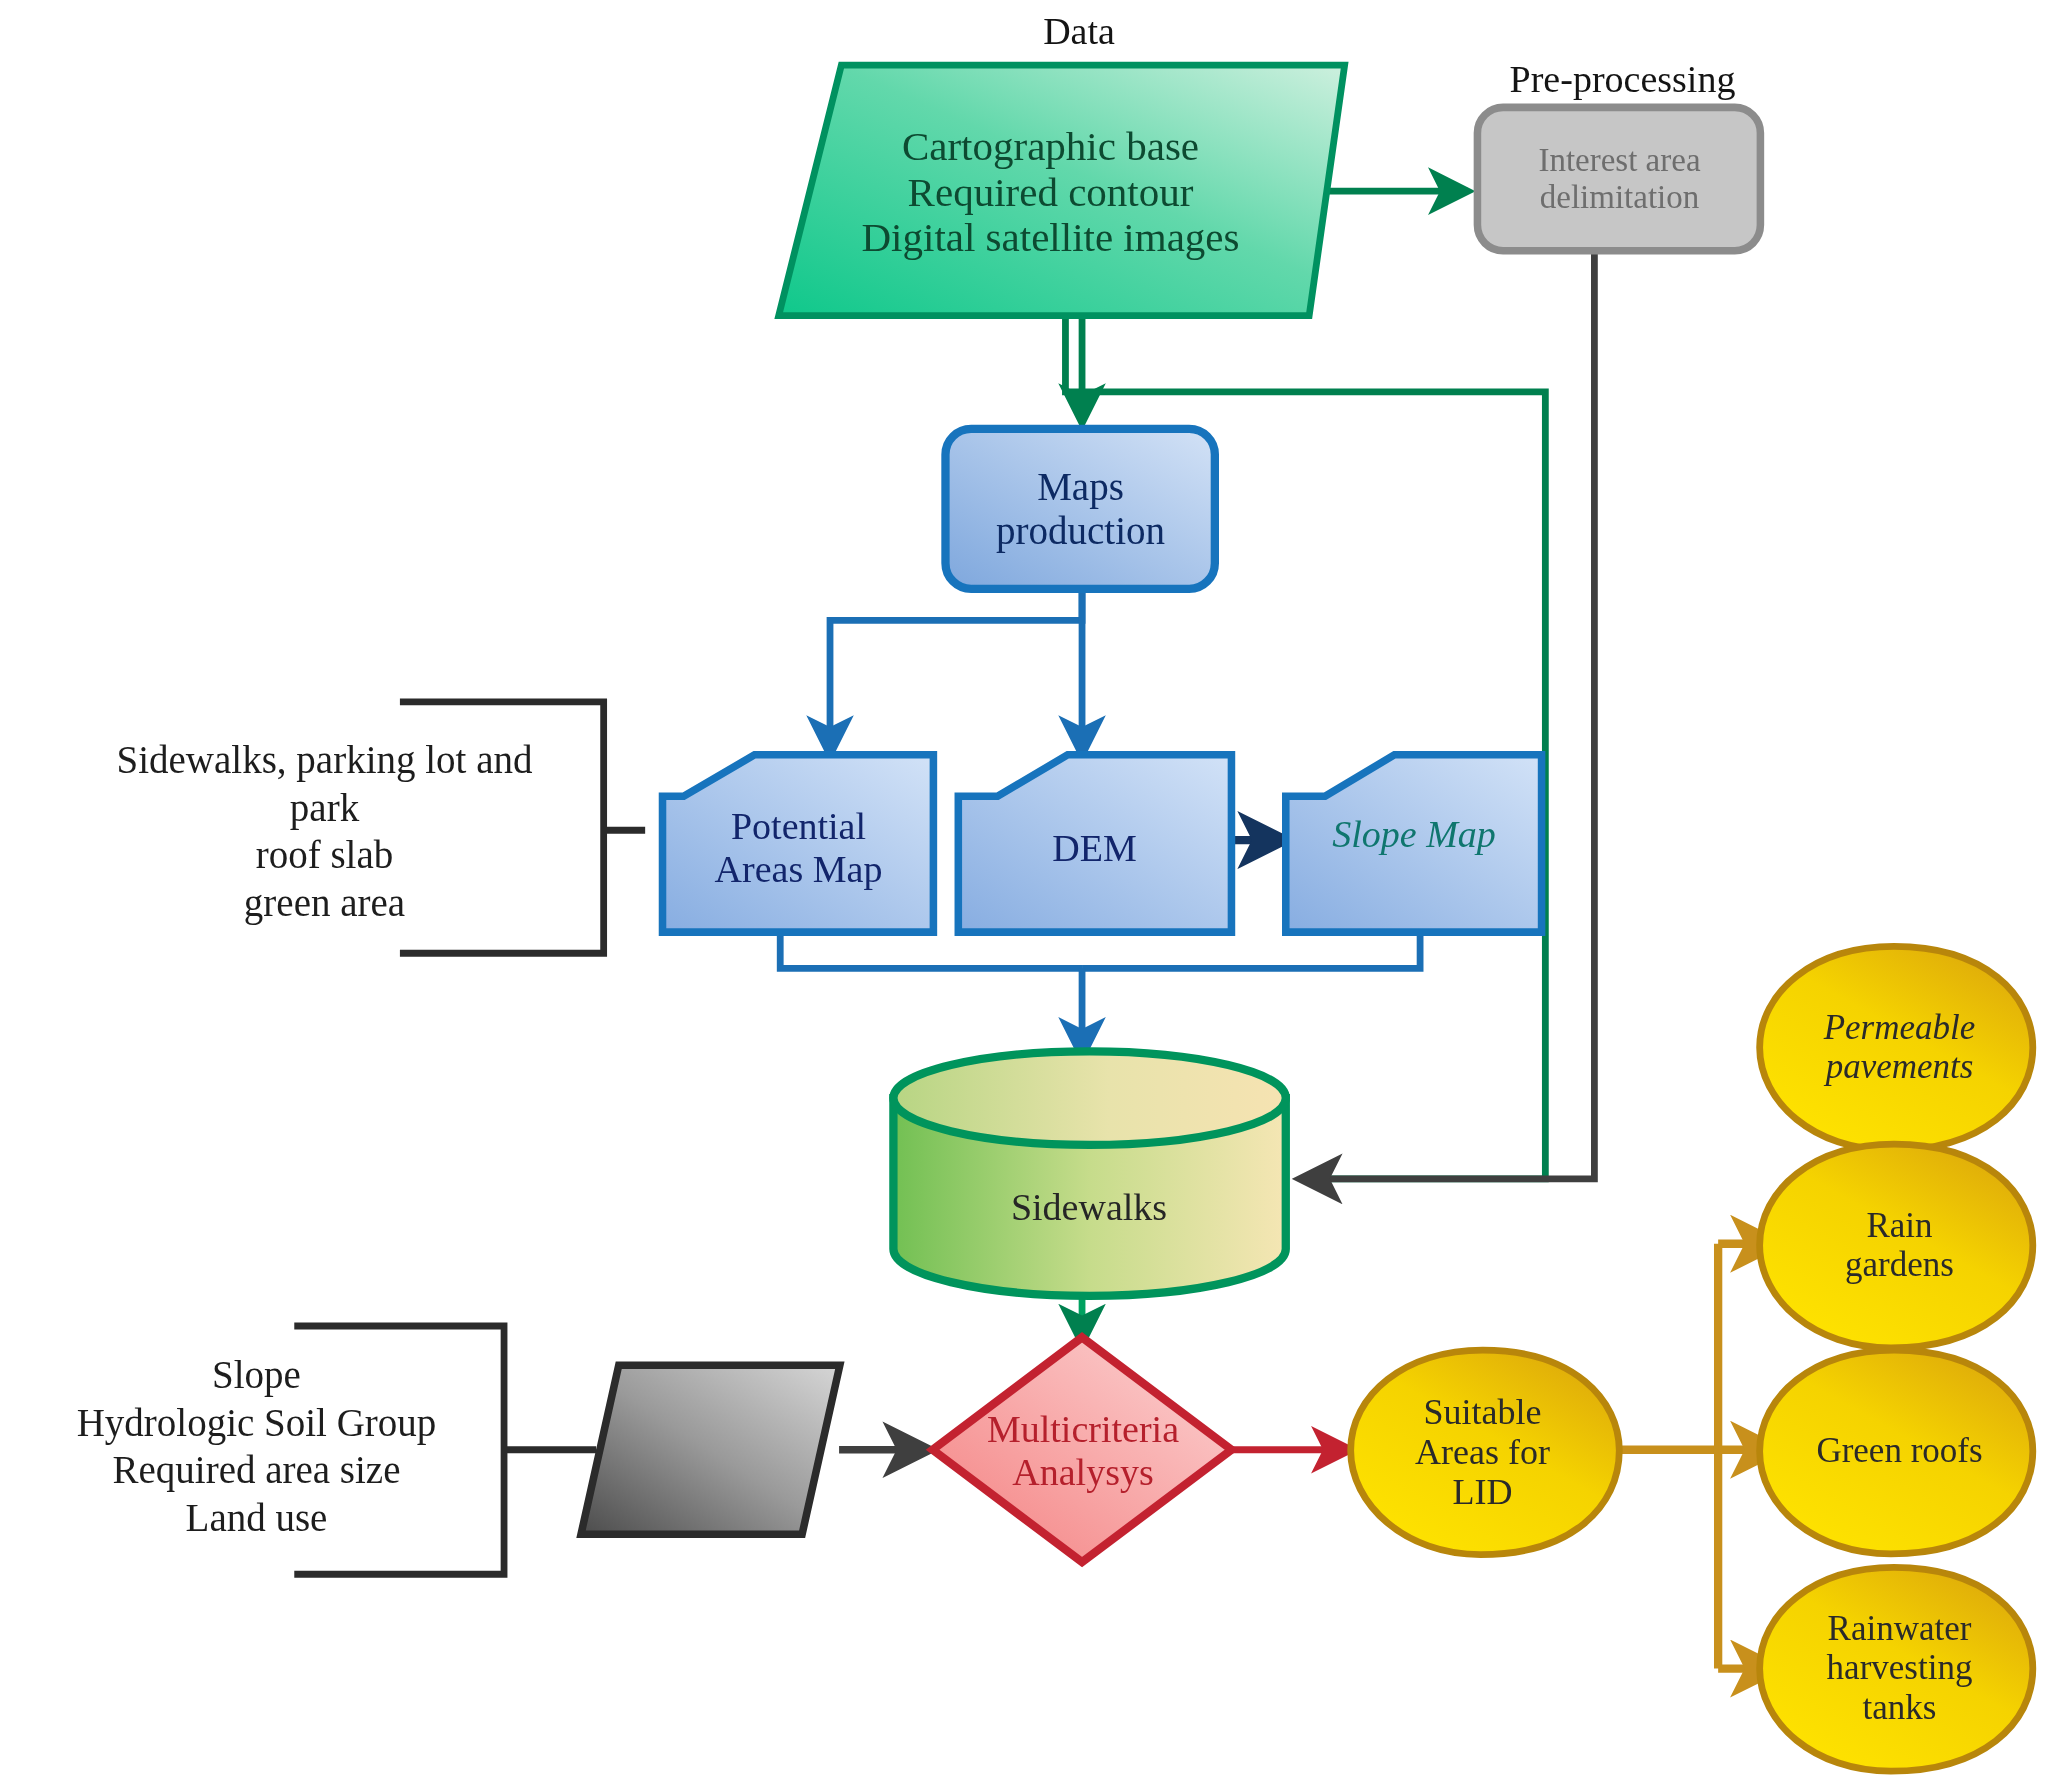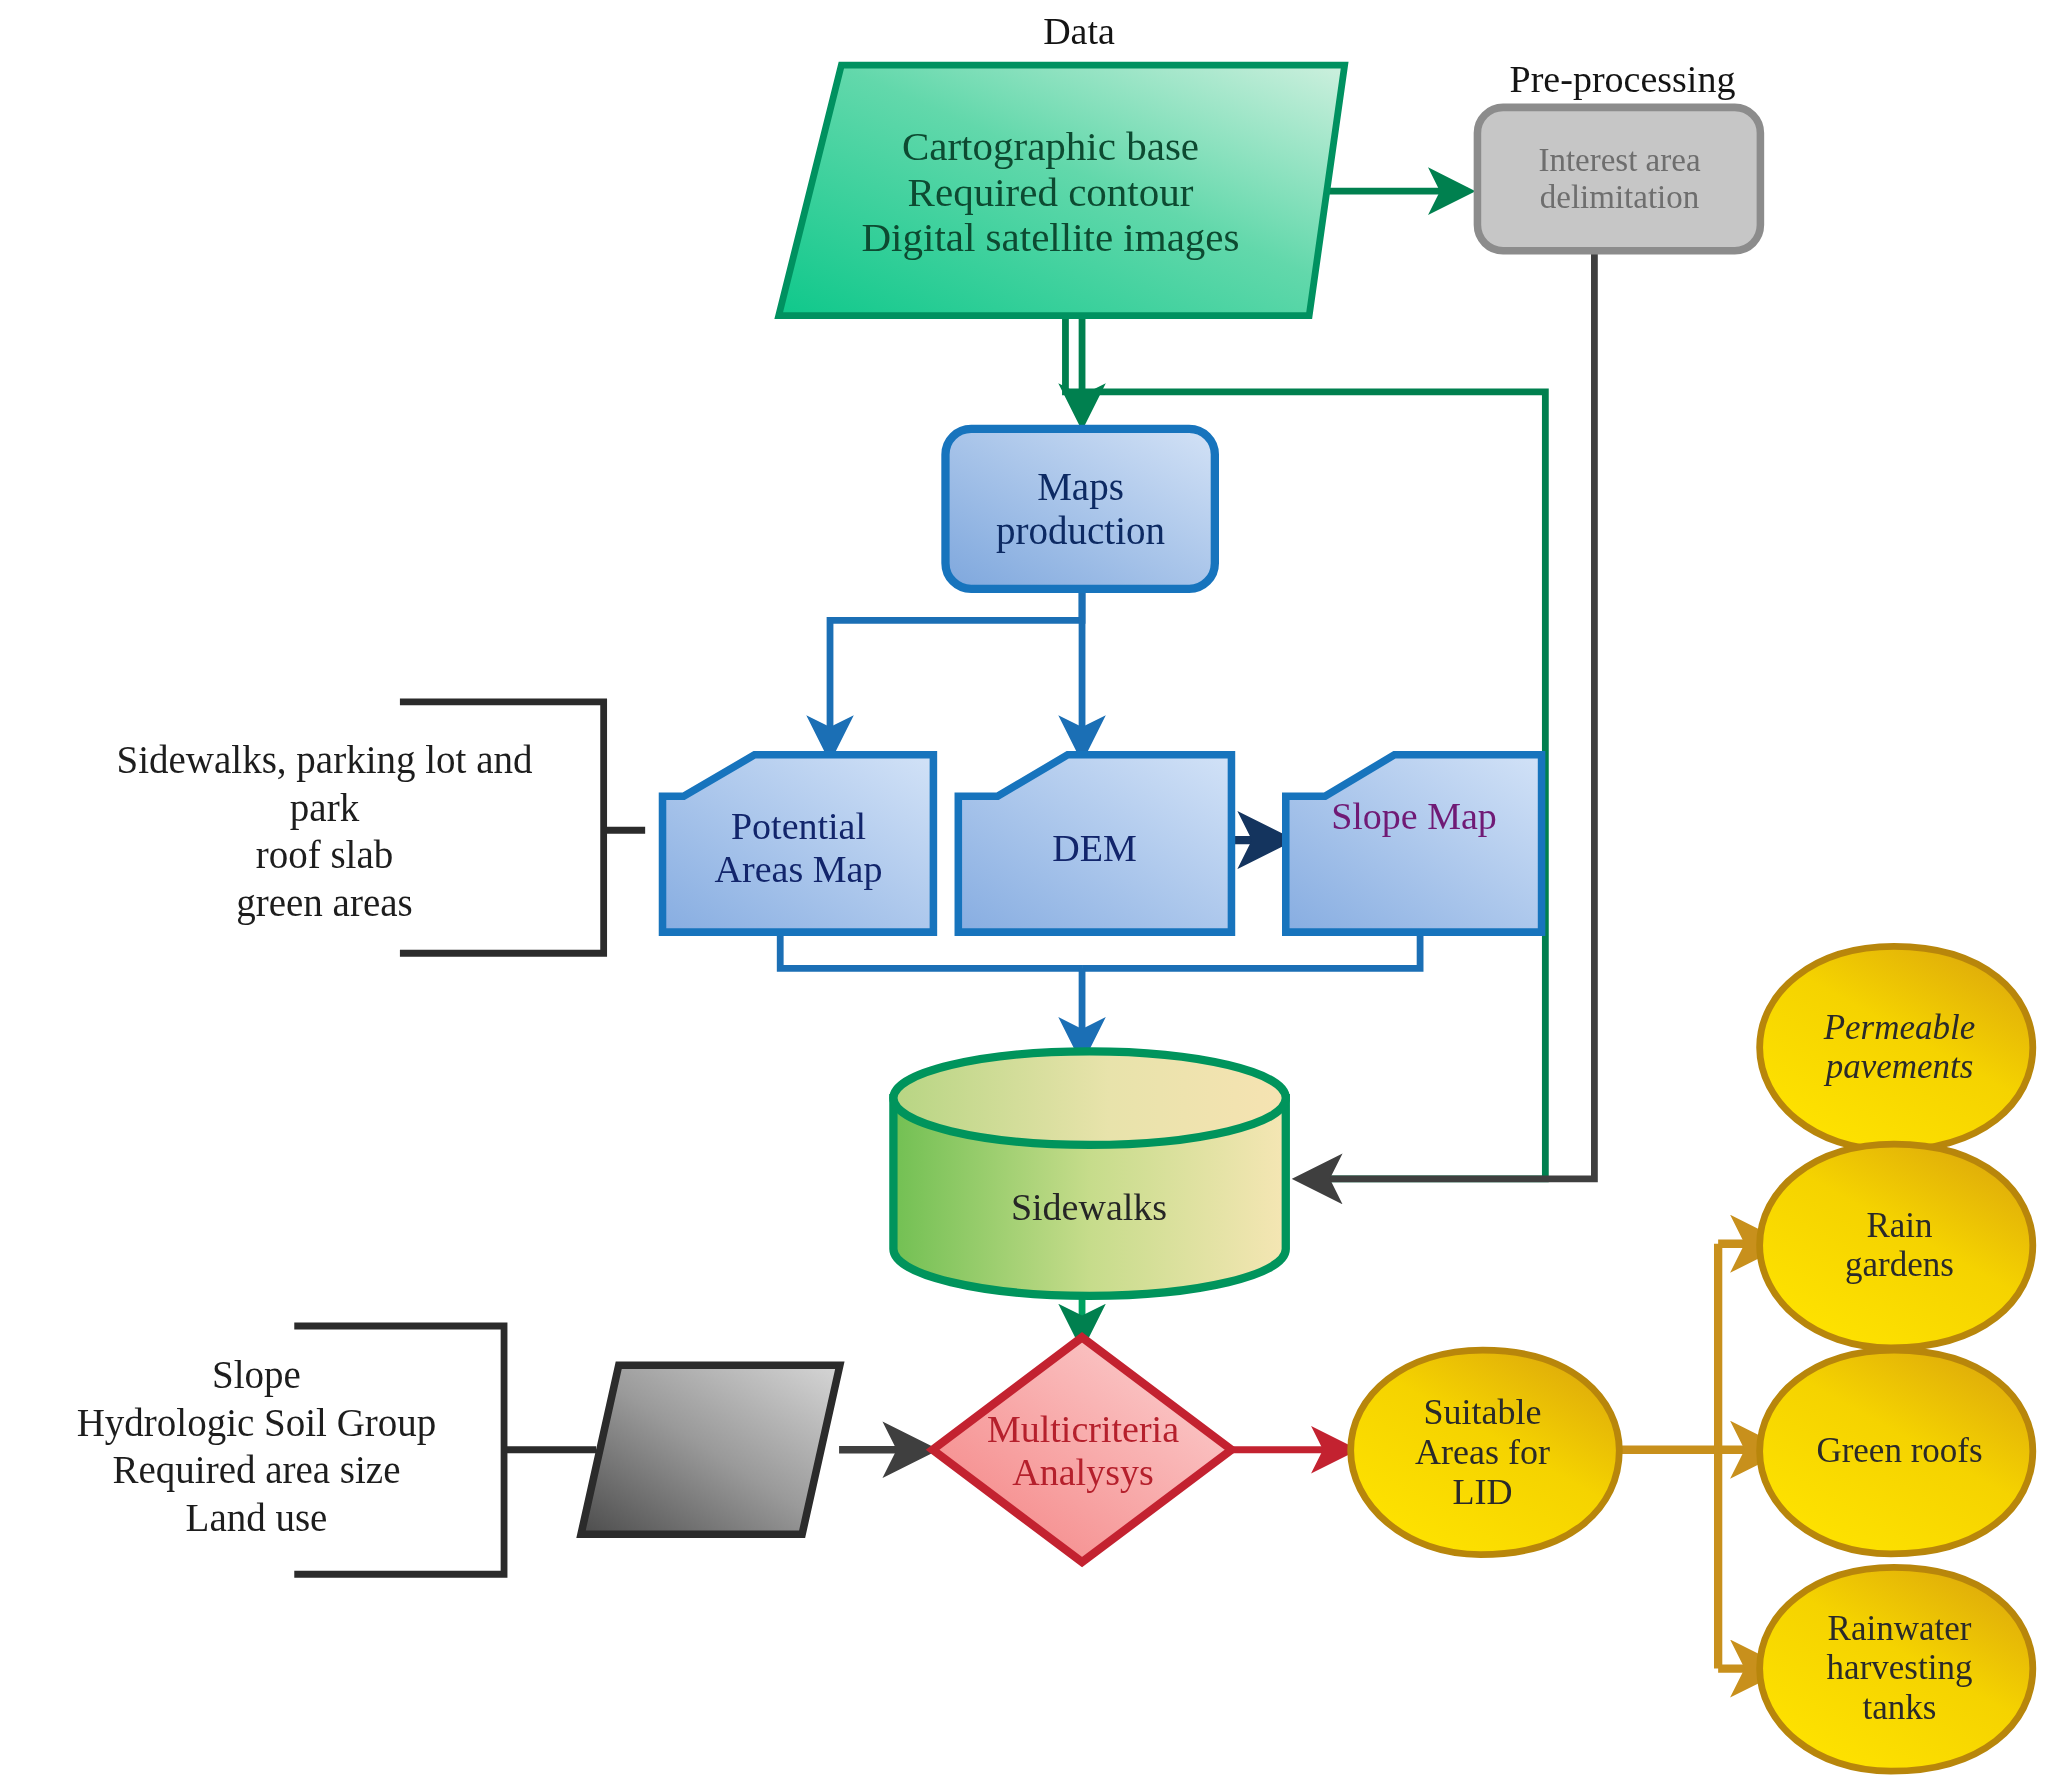--- a/index.html
+++ b/index.html
@@ -164,22 +164,22 @@
        font-size:39px;color:#0d2a63;">Maps
 production</div>
 
   <div class="node-text" style="left:663px;top:764px;width:271px;height:168px;
        font-size:38px;color:#12256b;">Potential
 Areas Map</div>
 
   <div class="node-text" style="left:958px;top:764px;width:273px;height:168px;
        font-size:38px;color:#12256b;">DEM</div>
 
-  <div class="node-text" style="left:1286px;top:732px;width:256px;height:168px;
-       font-size:38px;color:#701a75;">Slope Map</div>
+  <div class="node-text" style="left:1286px;top:750px;width:256px;height:168px;
+       font-size:38px;color:#0f766e;font-style:italic;">Slope Map</div>
 
   <div class="node-text" style="left:893px;top:1162px;width:392px;height:91px;
        font-size:38px;color:#262626;">Sidewalks</div>
 
 
   <div class="node-text" style="left:947px;top:1381px;width:272px;height:140px;
        font-size:38px;color:#b5202c;">Multicriteria
 Analysys</div>
 
   <div class="node-text" style="left:1358px;top:1357px;width:249px;height:190px;
@@ -199,21 +199,21 @@
        font-size:35px;color:#2a2a2a;">Green roofs</div>
 
   <div class="node-text" style="left:1775px;top:1573px;width:249px;height:190px;
        font-size:35px;color:#2a2a2a;">Rainwater
 harvesting
 tanks</div>
 
   <div class="sidelabel" style="left:53px;top:736px;width:543px;">Sidewalks, parking lot and
 park
 roof slab
-green areas</div>
+green area</div>
 
   <div class="sidelabel" style="left:7.5px;top:1351px;width:498px;">Slope
 Hydrologic Soil Group
 Required area size
 Land use</div>
 
 </div>
 
 
 </body></html>

